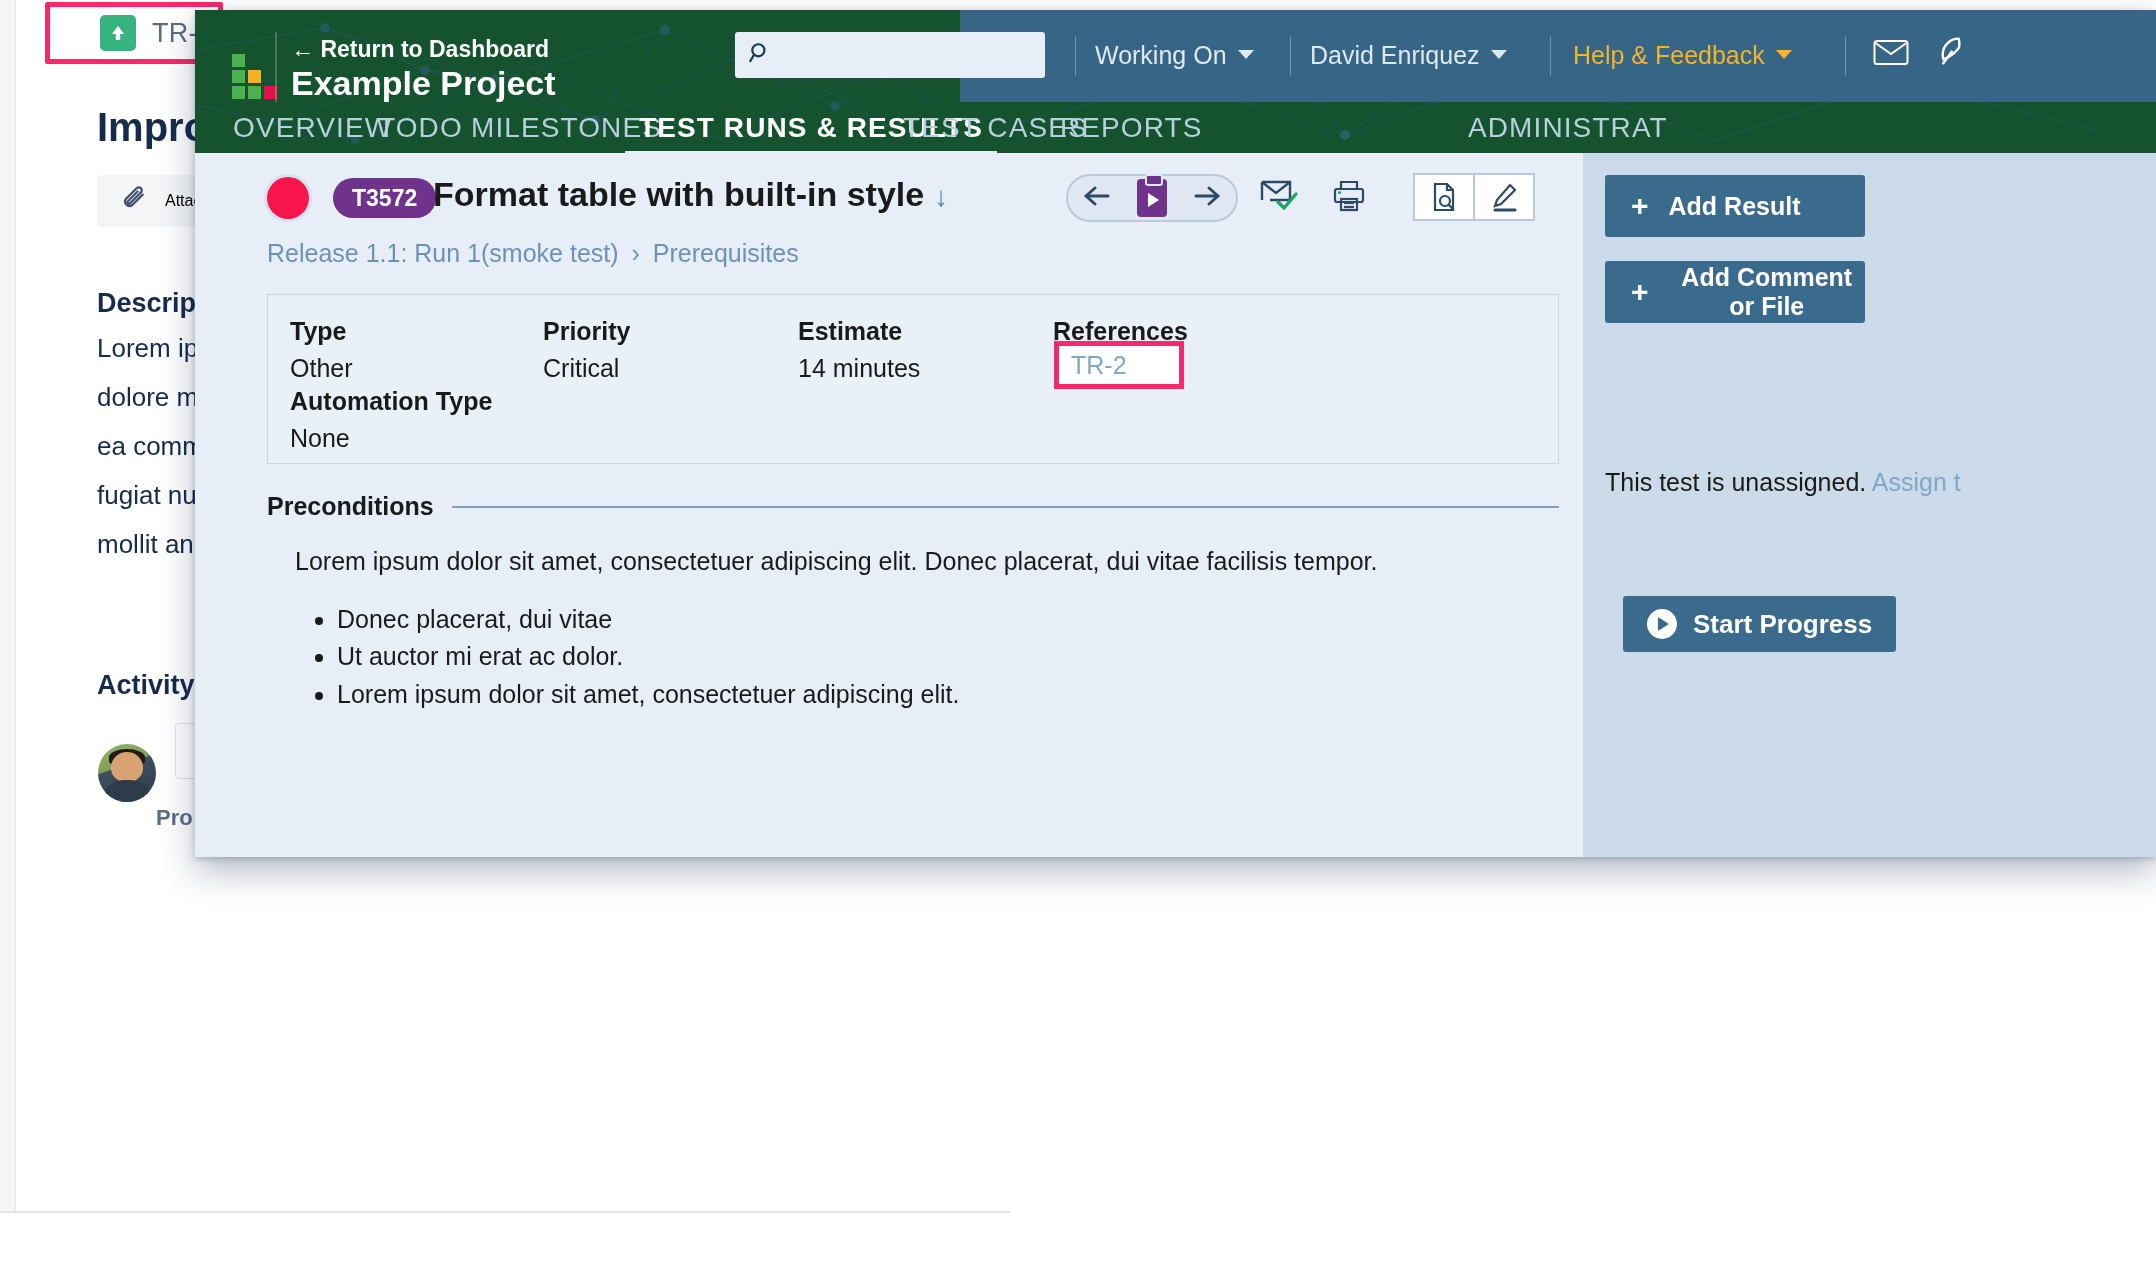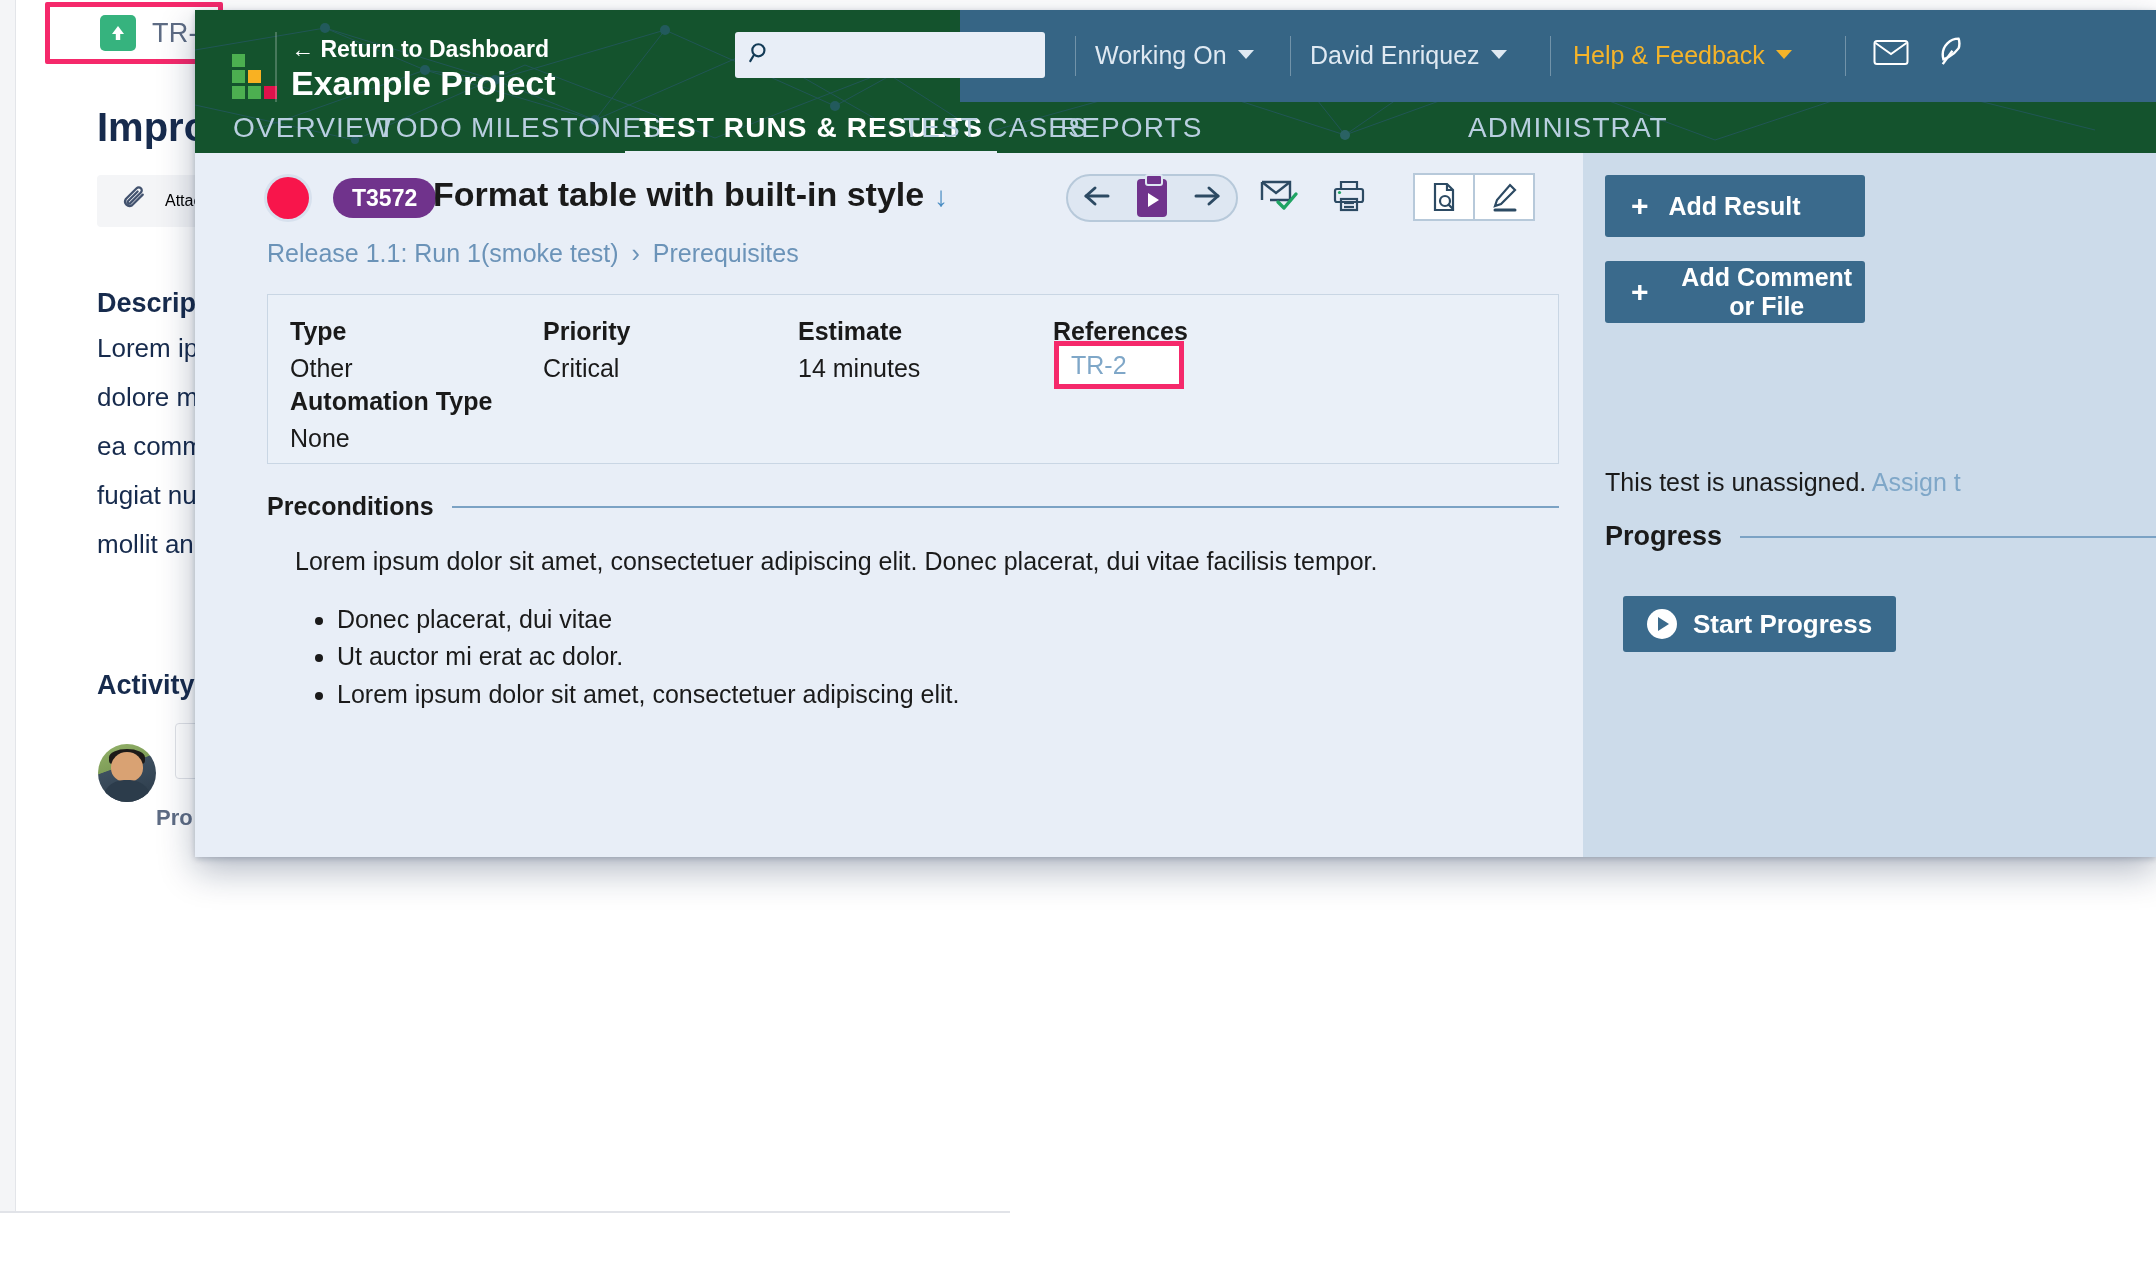--- a/index.html
+++ b/index.html
@@ -566,24 +566,20 @@
         </button>
         <button class="side-btn" style="top:108px;">
           <span class="side-plus">+</span>
           <span>Add Comment or File</span>
         </button>
 
         <div class="side-note">
           <span>This test is unassigned. </span><a href="#">Assign t</a>
         </div>
 
-        <div class="side-sec">
-          <span class="t">Progress</span>
-          <span class="rule"></span>
-        </div>
 
         <button class="start-btn">
           <span class="play-circle">
               <span class="tri"></span>
             </span>
           <span>Start Progress</span>
         </button>
       </div>
     </div>
   </div>

